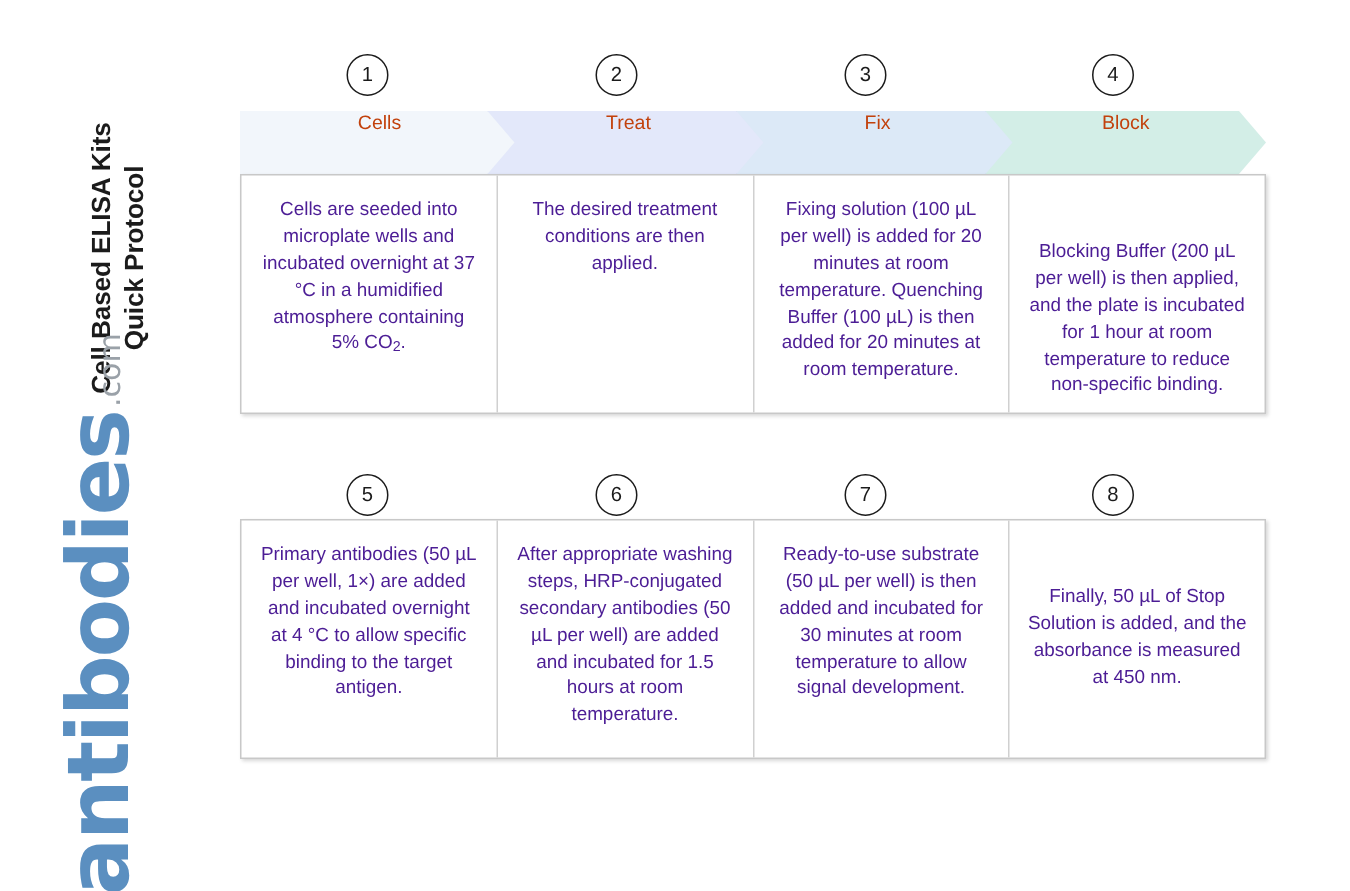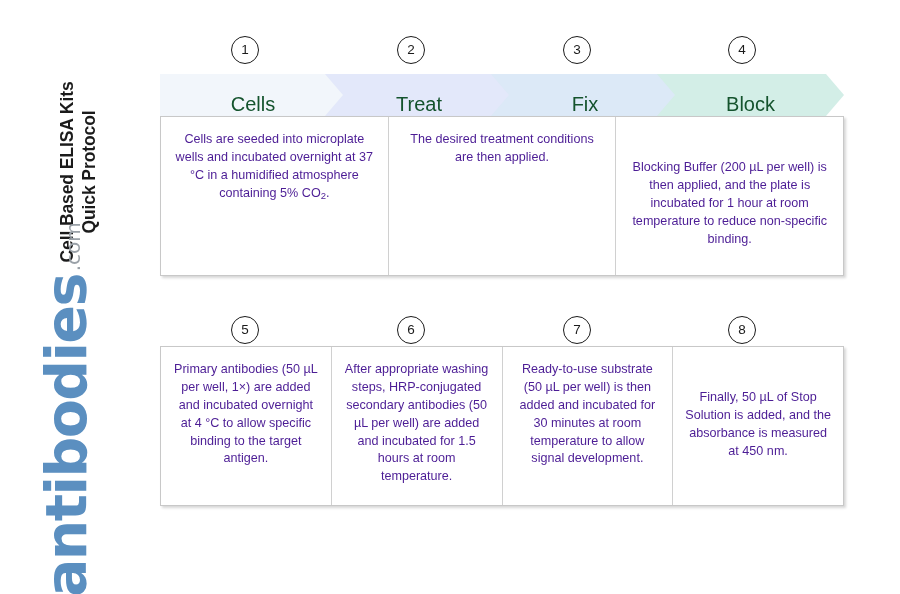--- a/index.html
+++ b/index.html
@@ -109,24 +109,24 @@
     height: 42px;
     width: 684px;
     margin-top: 8px;
   }
   .chev {
     position: absolute;
     top: 0;
     height: 42px;
     width: 190px;
     display: flex;
-    align-items: flex-end;
-    justify-content: center;
-    font-size: 20px;
-    color: #14532d;
+    align-items: flex-start;
+    justify-content: center;
+    font-size: 13px;
+    color: #c2410c;
     white-space: nowrap;
   }
   .chev.s0 { left: 0px;   width: 186px; clip-path: polygon(0 0, 168px 0, 186px 50%, 168px 100%, 0 100%); }
   .chev.s1 { left: 165px; width: 188px; clip-path: polygon(0 0, 170px 0, 188px 50%, 170px 100%, 0 100%, 18px 50%); }
   .chev.s2 { left: 331px; width: 188px; clip-path: polygon(0 0, 170px 0, 188px 50%, 170px 100%, 0 100%, 18px 50%); }
   .chev.s3 { left: 497px; width: 187px; clip-path: polygon(0 0, 169px 0, 187px 50%, 169px 100%, 0 100%, 18px 50%); }
 
   
   .desc-strip {
     position: relative;
@@ -195,20 +195,23 @@
     </div>
 
     <div class="desc-strip">
       <div class="desc-cell">
         <div class="desc-text">Cells are seeded into microplate wells and incubated overnight at 37 °C in a humidified atmosphere containing 5% CO<sub>2</sub>.</div>
       </div>
       <div class="desc-cell">
         <div class="desc-text">The desired treatment conditions are then applied.</div>
       </div>
       <div class="desc-cell">
+        <div class="desc-text">Fixing solution (100 µL per well) is added for 20 minutes at room temperature. Quenching Buffer (100 µL) is then added for 20 minutes at room temperature.</div>
+      </div>
+      <div class="desc-cell">
         <div class="desc-text">Blocking Buffer (200 µL per well) is then applied, and the plate is incubated for 1 hour at room temperature to reduce non-specific binding.</div>
       </div>
     </div>
   </div>
 
   <div class="flow-row" id="row-2">
 
     <div class="num-strip">
       <div class="num-circle c0">5</div>
       <div class="num-circle c1">6</div>

